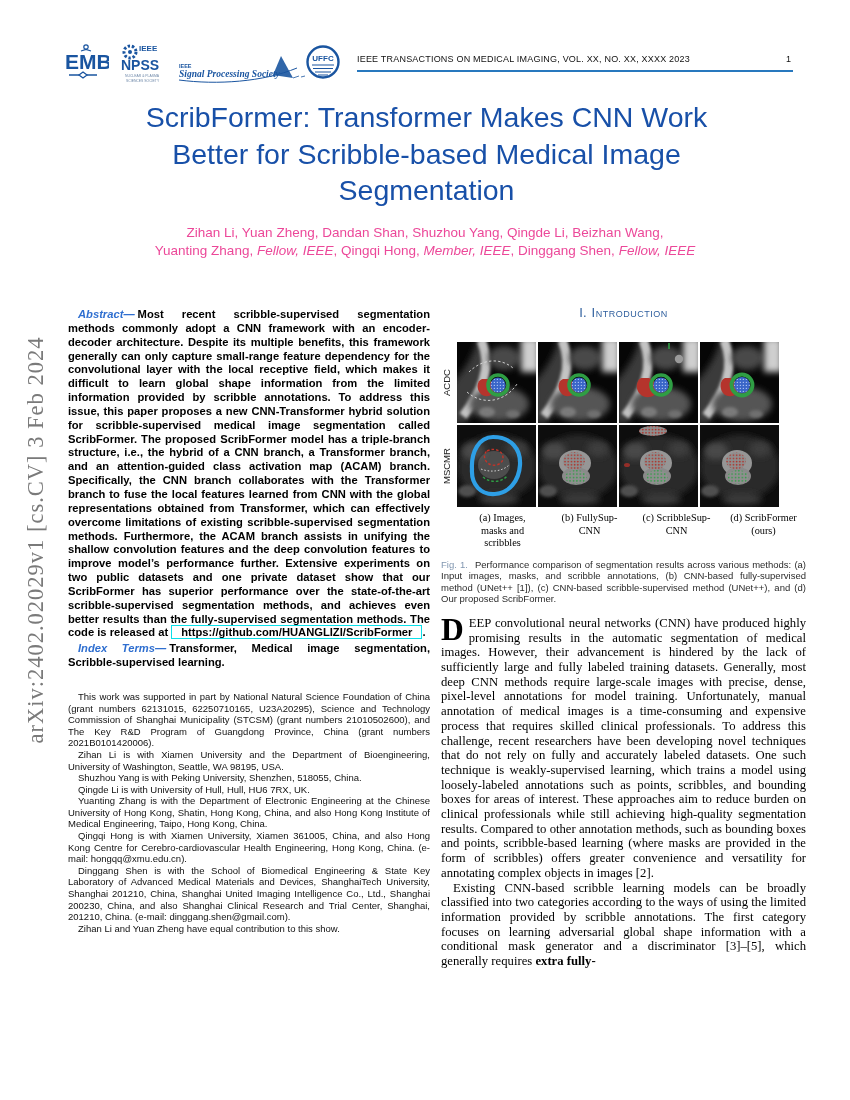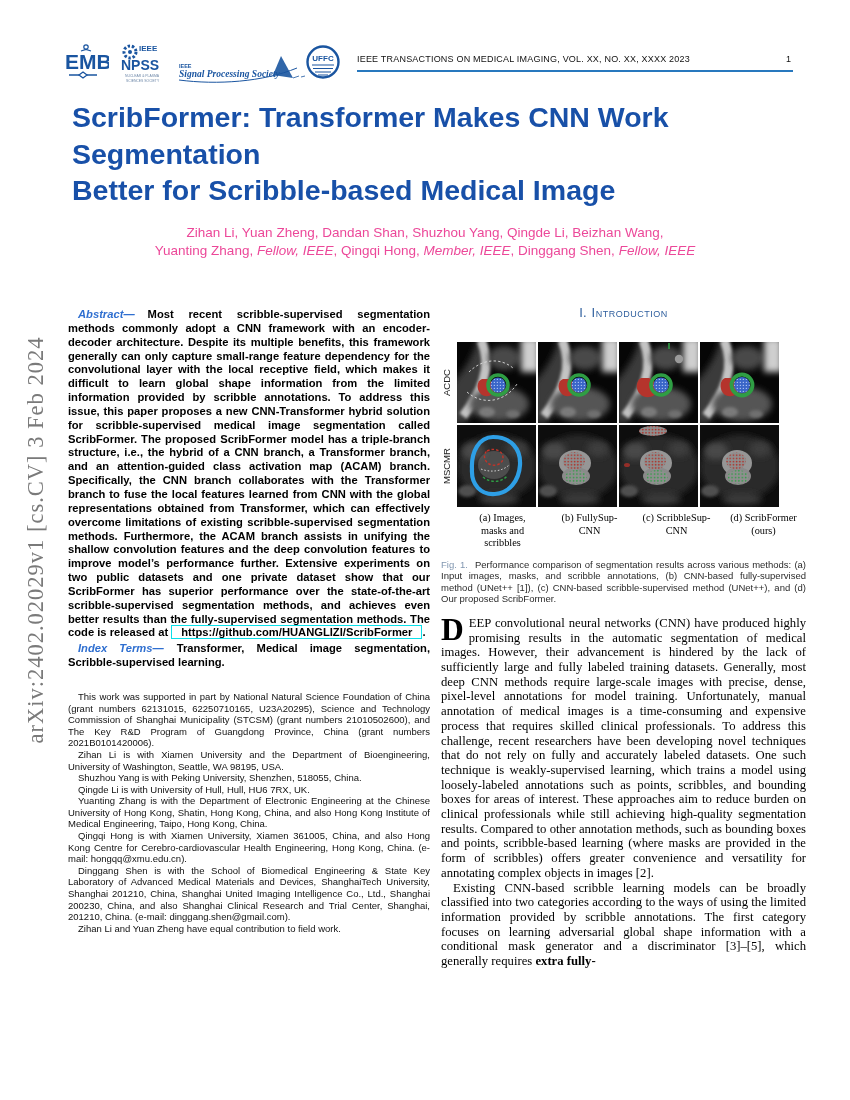--- a/index.html
+++ b/index.html
@@ -13,34 +13,34 @@
 
   
   .hdr{position:absolute;top:33px;left:65px;right:57px;height:48px;}
   .logos{position:absolute;left:0;top:9px;height:46px;width:280px;}
   .logo{position:absolute;top:0;}
   .hdr-text{position:absolute;left:292px;top:21px;font-size:9px;letter-spacing:.2px;color:#111;}
   .hdr-page{position:absolute;right:2px;top:21px;font-size:9px;color:#111;}
   .hdr-rule{position:absolute;left:292px;right:0;top:37px;height:2px;background:#2878be;}
 
   
-  .title{position:absolute;top:99px;left:72px;right:52px;
-    color:#1850a8;font-size:28.5px;line-height:36.5px;font-weight:700;}
+  .title{position:absolute;top:99px;left:55px;right:52px;text-align:center;
+    color:#1850a8;font-size:28.5px;line-height:36.5px;font-weight:400;}
   .authors{position:absolute;top:224px;left:0;right:0;text-align:center;
     font-size:13.5px;line-height:17.5px;color:#ec4899;}
   .seg-italic{font-style:italic;}
 
   
   .col-l{position:absolute;left:68px;top:308px;width:362px;}
   .col-r{position:absolute;left:441px;top:305px;width:365px;}
 
   
   .abs{font-weight:bold;font-size:11.2px;line-height:13.85px;text-align:justify;margin:0;text-indent:10px;}
   .abs+.abs{margin-top:2px;}
-  .seg-abstract-label{color:#2f6fd0;font-style:italic;padding-right:13px;}
+  .seg-abstract-label{color:#2f6fd0;font-style:italic;padding-right:3px;}
   .seg-url-box{border:1.6px solid #0ae0ea;padding:0 9px;}
 
   
   .fns{margin-top:21px;}
   .fn{font-size:9.5px;line-height:11.6px;text-align:justify;margin:0;text-indent:10px;color:#111;}
 
   
   .sec-head{text-align:center;font-size:13px;color:#2f5f9e;margin:0;}
   .sec-num{padding-right:5px;}
   .sec-title{font-variant:small-caps;letter-spacing:.5px;}
@@ -134,41 +134,41 @@
         </svg>
       </div>
     </div>
     <div class="hdr-text">IEEE TRANSACTIONS ON MEDICAL IMAGING, VOL. XX, NO. XX, XXXX 2023</div>
     <div class="hdr-page">1</div>
     <div class="hdr-rule"></div>
   </div>
 
   <div class="title">
     <div>ScribFormer: Transformer Makes CNN Work</div>
+    <div>Better for Scribble-based Medical Image</div>
     <div>Segmentation</div>
-    <div>Better for Scribble-based Medical Image</div>
   </div>
 
   <div class="authors">
     <div><span>Zihan Li, Yuan Zheng, Dandan Shan, Shuzhou Yang, Qingde Li, Beizhan Wang,</span></div>
     <div><span>Yuanting Zhang, </span><span class="seg-italic">Fellow, IEEE</span><span>, Qingqi Hong, </span><span class="seg-italic">Member, IEEE</span><span>, Dinggang Shen, </span><span class="seg-italic">Fellow, IEEE</span></div>
   </div>
 
   <div class="col-l">
     <p class="abs"><span class="seg-abstract-label">Abstract—</span><span>Most recent scribble-supervised segmentation methods commonly adopt a CNN framework with an encoder-decoder architecture. Despite its multiple benefits, this framework generally can only capture small-range feature dependency for the convolutional layer with the local receptive field, which makes it difficult to learn global shape information from the limited information provided by scribble annotations. To address this issue, this paper proposes a new CNN-Transformer hybrid solution for scribble-supervised medical image segmentation called ScribFormer. The proposed ScribFormer model has a triple-branch structure, i.e., the hybrid of a CNN branch, a Transformer branch, and an attention-guided class activation map (ACAM) branch. Specifically, the CNN branch collaborates with the Transformer branch to fuse the local features learned from CNN with the global representations obtained from Transformer, which can effectively overcome limitations of existing scribble-supervised segmentation methods. Furthermore, the ACAM branch assists in unifying the shallow convolution features and the deep convolution features to improve model’s performance further. Extensive experiments on two public datasets and one private dataset show that our ScribFormer has superior performance over the state-of-the-art scribble-supervised segmentation methods, and achieves even better results than the fully-supervised segmentation methods. The code is released at </span><span class="seg-url-box">https://github.com/HUANGLIZI/ScribFormer</span><span>.</span></p>
     <p class="abs"><span class="seg-abstract-label">Index Terms—</span><span>Transformer, Medical image segmentation, Scribble-supervised learning.</span></p>
     <div class="fns">
       <p class="fn">This work was supported in part by National Natural Science Foundation of China (grant numbers 62131015, 62250710165, U23A20295), Science and Technology Commission of Shanghai Municipality (STCSM) (grant numbers 21010502600), and The Key R&amp;D Program of Guangdong Province, China (grant numbers 2021B0101420006).</p>
       <p class="fn">Zihan Li is with Xiamen University and the Department of Bioengineering, University of Washington, Seattle, WA 98195, USA.</p>
       <p class="fn">Shuzhou Yang is with Peking University, Shenzhen, 518055, China.</p>
       <p class="fn">Qingde Li is with University of Hull, Hull, HU6 7RX, UK.</p>
       <p class="fn">Yuanting Zhang is with the Department of Electronic Engineering at the Chinese University of Hong Kong, Shatin, Hong Kong, China, and also Hong Kong Institute of Medical Engineering, Taipo, Hong Kong, China.</p>
       <p class="fn">Qingqi Hong is with Xiamen University, Xiamen 361005, China, and also Hong Kong Centre for Cerebro-cardiovascular Health Engineering, Hong Kong, China. (e-mail: hongqq@xmu.edu.cn).</p>
       <p class="fn">Dinggang Shen is with the School of Biomedical Engineering &amp; State Key Laboratory of Advanced Medical Materials and Devices, ShanghaiTech University, Shanghai 201210, China, Shanghai United Imaging Intelligence Co., Ltd., Shanghai 200230, China, and also Shanghai Clinical Research and Trial Center, Shanghai, 201210, China. (e-mail: dinggang.shen@gmail.com).</p>
-      <p class="fn">Zihan Li and Yuan Zheng have equal contribution to field work.</p>
+      <p class="fn">Zihan Li and Yuan Zheng have equal contribution to this show.</p>
     </div>
   </div>
 
   <div class="col-r">
     <p class="sec-head">
       <span class="sec-num">I.</span><span class="sec-title">Introduction</span>
     </p>
 
     <div class="figure">
       <div class="fig-grid">

